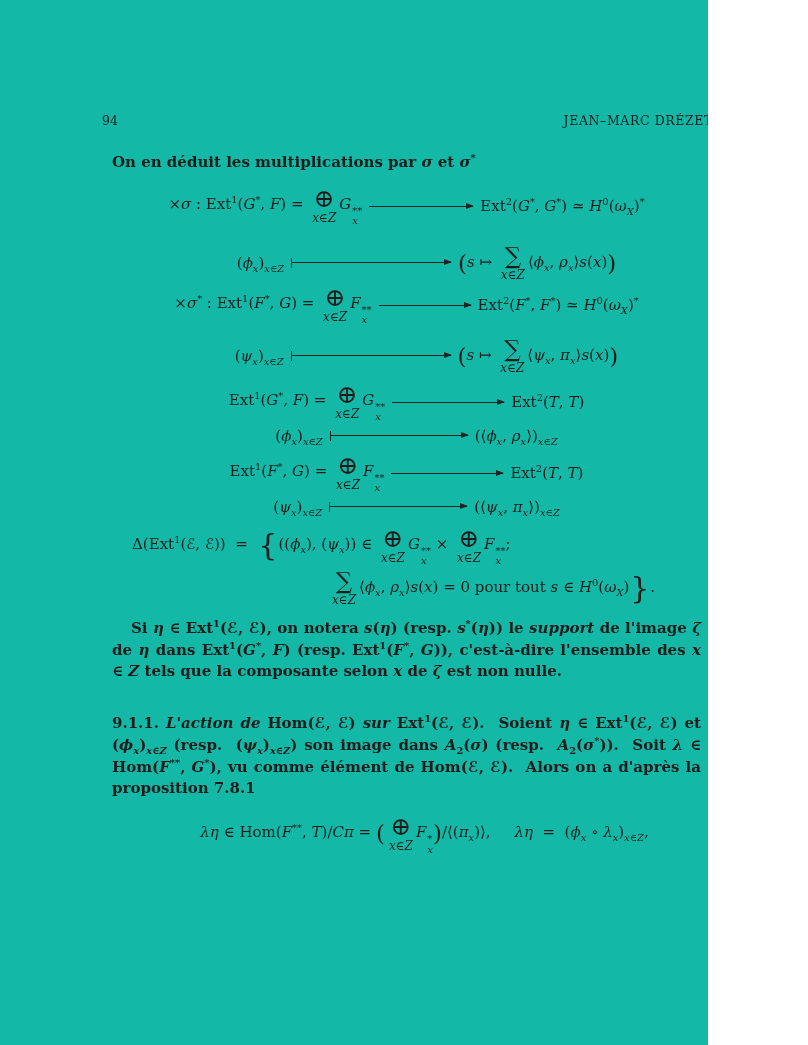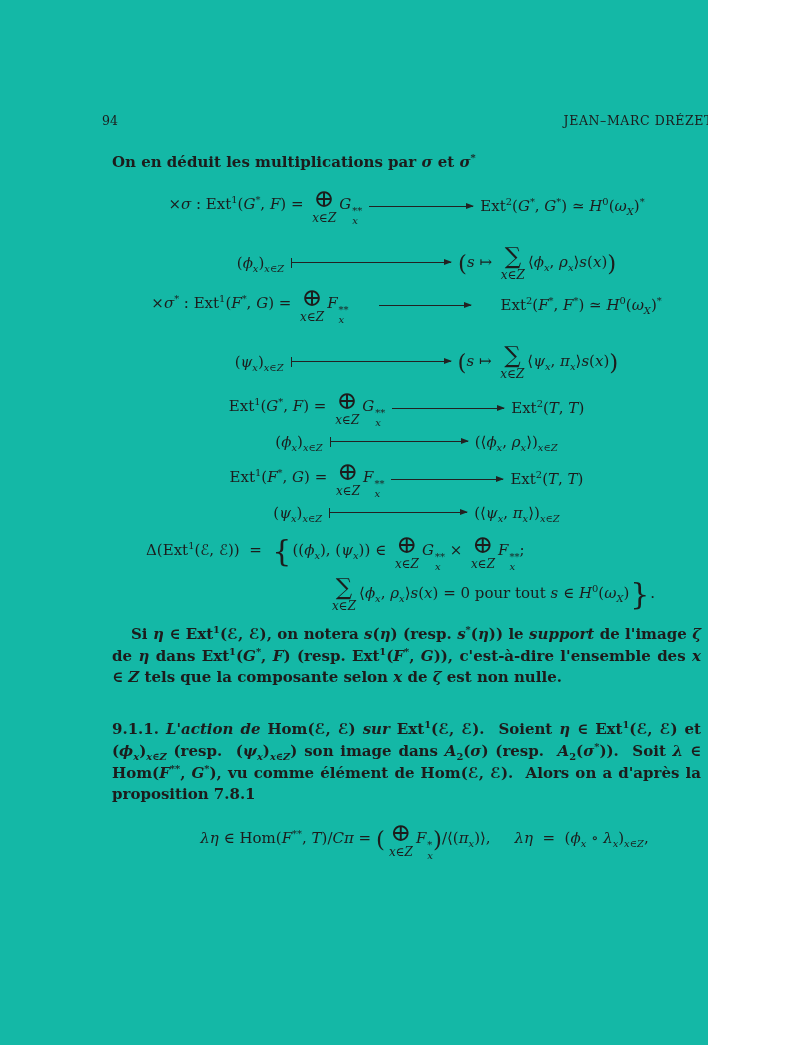--- a/index.html
+++ b/index.html
@@ -63,21 +63,21 @@
         <span class="mexpr">Ext<sup>2</sup>(<i>G</i><sup>*</sup>, <i>G</i><sup>*</sup>) ≃ <i>H</i><sup>0</sup>(<i>ω</i><sub><i>X</i></sub>)<sup>*</sup></span>
       </div>
       <div class="drow" style="margin-bottom:4px;transform:translateX(20px);">
         <span class="mexpr">(<i>ϕ</i><sub><i>x</i></sub>)<sub><i>x</i>∈<i>Z</i></sub></span>
         <span class="arrow mapsto" style="width:160px;"></span>
         <span class="mexpr"><span class="bigparen">(</span><i>s</i> ↦ <span class="bigop sum">
               <span class="op">∑</span>
               <span class="lim"><i>x</i>∈<i>Z</i></span>
             </span>⟨<i>ϕ</i><sub><i>x</i></sub>, <i>ρ</i><sub><i>x</i></sub>⟩<i>s</i>(<i>x</i>)<span class="bigparen">)</span></span>
       </div>
-      <div class="drow" style="margin-bottom:18px;gap:23px;">
+      <div class="drow" style="margin-bottom:12px;">
         <span class="mexpr">×<i>σ</i><sup>*</sup> : Ext<sup>1</sup>(<i>F</i><sup>*</sup>, <i>G</i>) = <span class="bigop">
               <span class="op">⊕</span>
               <span class="lim"><i>x</i>∈<i>Z</i></span>
             </span><i>F</i><span class="ss">
               <span class="t">**</span>
               <span class="b"><i>x</i></span>
             </span></span>
         <span class="arrow" style="width:92px;"></span>
         <span class="mexpr">Ext<sup>2</sup>(<i>F</i><sup>*</sup>, <i>F</i><sup>*</sup>) ≃ <i>H</i><sup>0</sup>(<i>ω</i><sub><i>X</i></sub>)<sup>*</sup></span>
       </div>
@@ -122,21 +122,21 @@
       </div>
       <div class="drow" style="margin-top:4px;transform:translateX(10px);">
         <span class="mexpr">(<i>ψ</i><sub><i>x</i></sub>)<sub><i>x</i>∈<i>Z</i></sub></span>
         <span class="arrow mapsto" style="width:138px;"></span>
         <span class="mexpr">(⟨<i>ψ</i><sub><i>x</i></sub>, <i>π</i><sub><i>x</i></sub>⟩)<sub><i>x</i>∈<i>Z</i></sub></span>
       </div>
     </div>
 
 
     <div style="margin:10px 0 6px;">
-      <div class="dline" style="margin-left:46px;">Δ(Ext<sup>1</sup>(ℰ, ℰ)) &nbsp;=&nbsp; <span class="bigbrace">{</span>((<i>ϕ</i><sub><i>x</i></sub>), (<i>ψ</i><sub><i>x</i></sub>)) ∈ <span class="bigop">
+      <div class="dline" style="margin-left:32px;">Δ(Ext<sup>1</sup>(ℰ, ℰ)) &nbsp;=&nbsp; <span class="bigbrace">{</span>((<i>ϕ</i><sub><i>x</i></sub>), (<i>ψ</i><sub><i>x</i></sub>)) ∈ <span class="bigop">
             <span class="op">⊕</span>
             <span class="lim"><i>x</i>∈<i>Z</i></span>
           </span><i>G</i><span class="ss">
             <span class="t">**</span>
             <span class="b"><i>x</i></span>
           </span> × <span class="bigop">
             <span class="op">⊕</span>
             <span class="lim"><i>x</i>∈<i>Z</i></span>
           </span><i>F</i><span class="ss">
             <span class="t">**</span>

